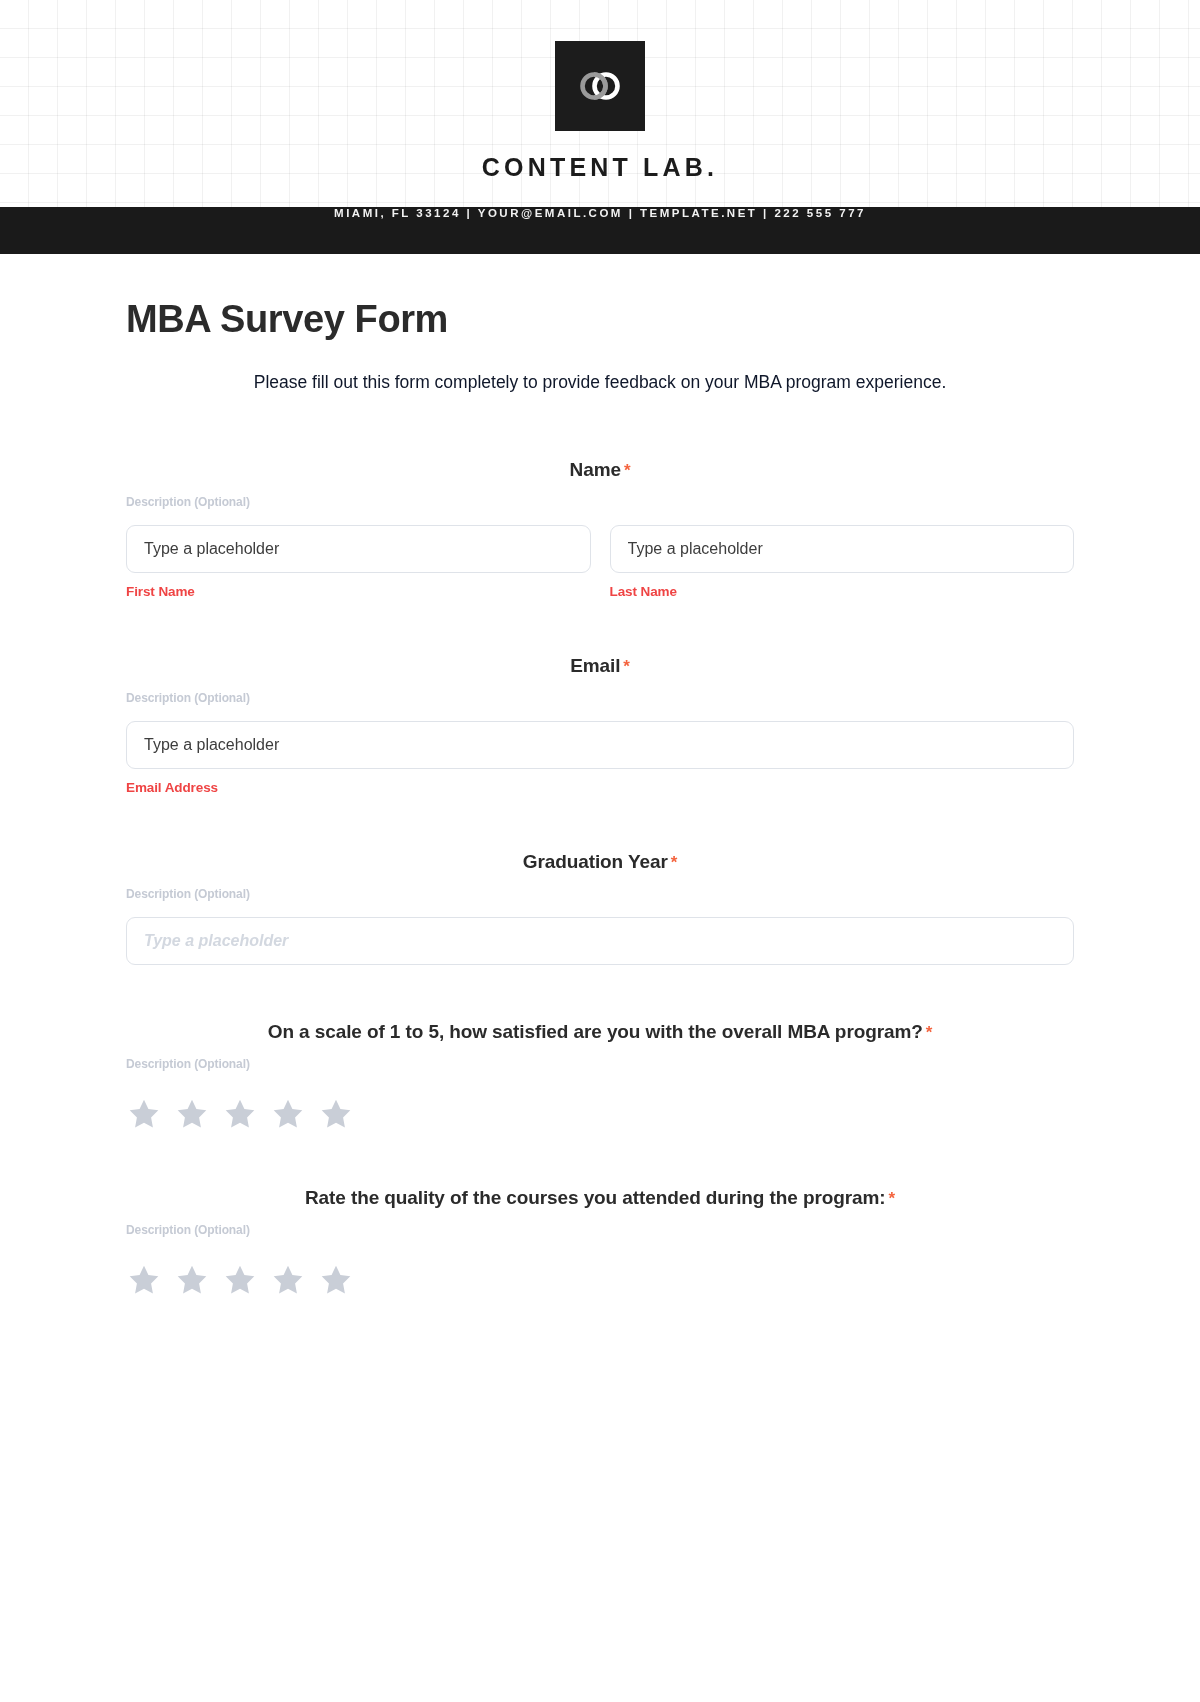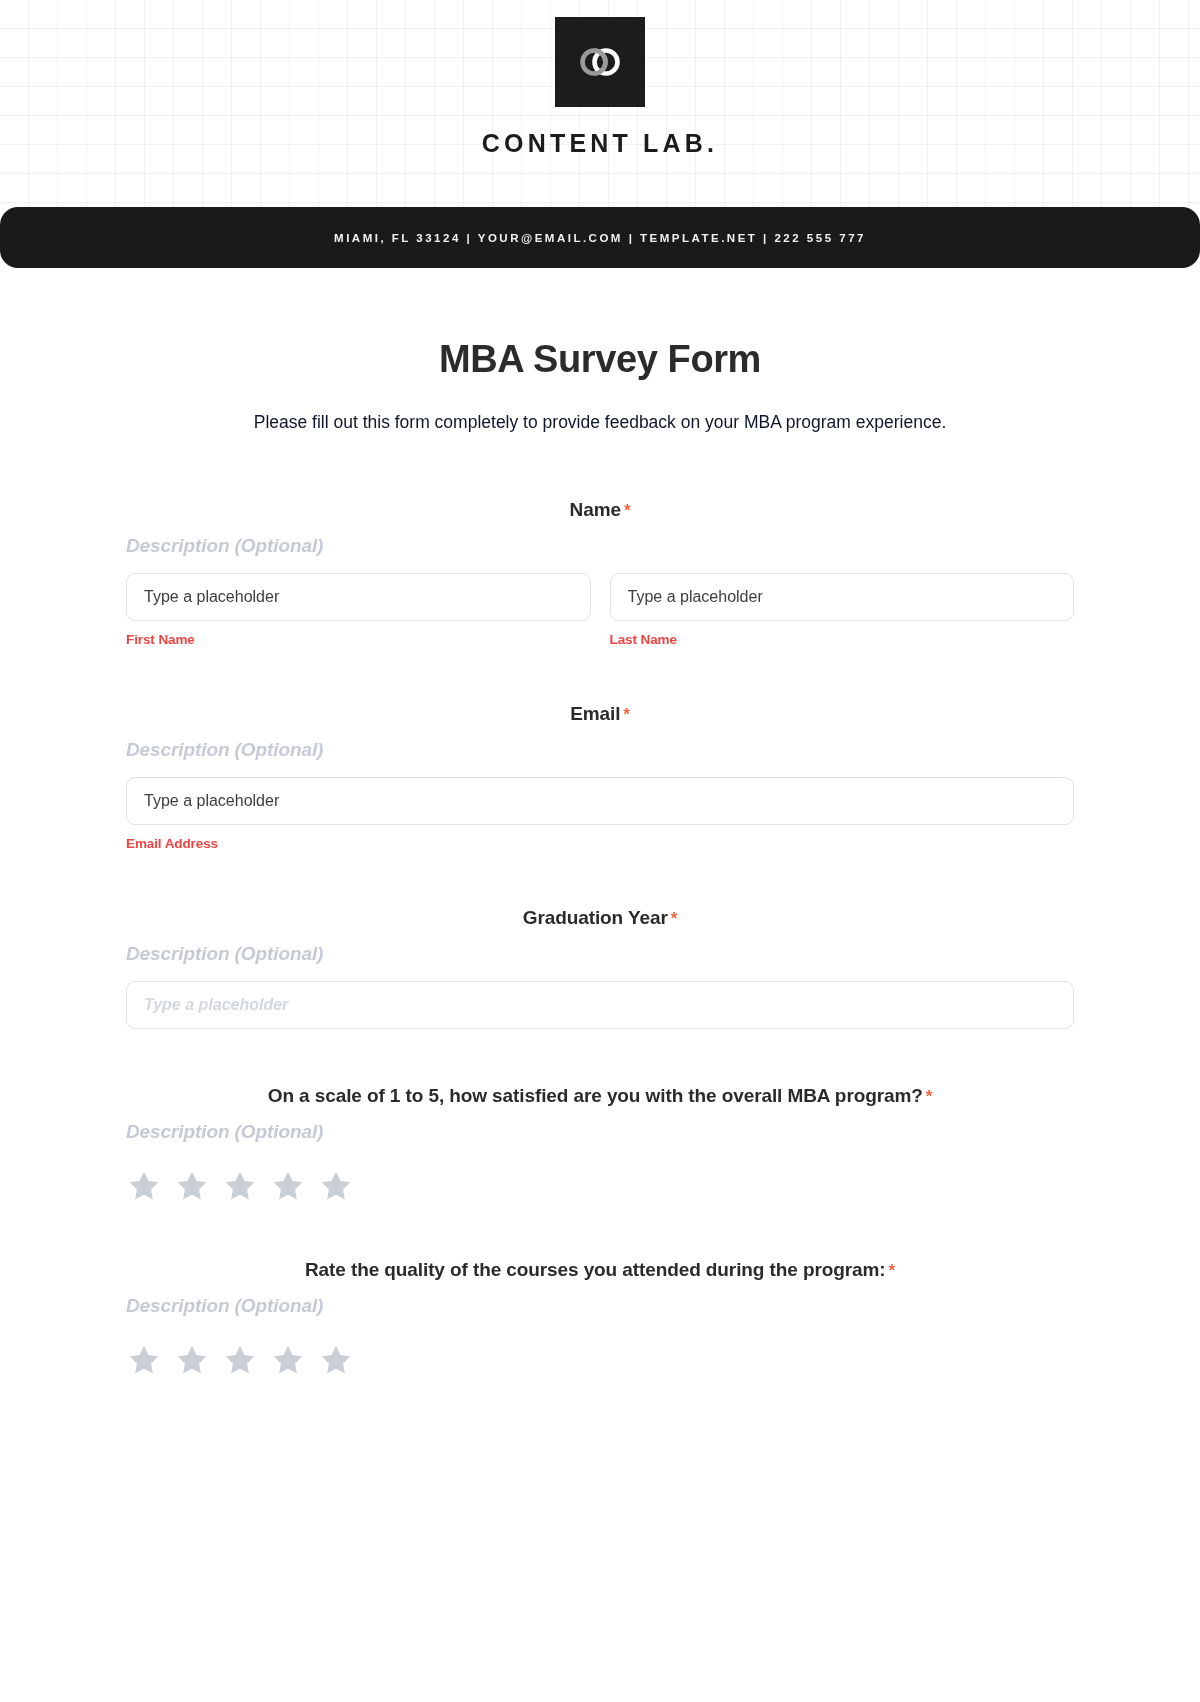--- a/index.html
+++ b/index.html
@@ -17,64 +17,62 @@
     background-color: #ffffff;
     background-image:
       linear-gradient(to right, rgba(0,0,0,0.055) 1px, transparent 1px),
       linear-gradient(to bottom, rgba(0,0,0,0.055) 1px, transparent 1px);
     background-size: 29px 29px;
     background-position: -1px -1px;
     display: flex;
     flex-direction: column;
     align-items: center;
     justify-content: flex-start;
-    padding-top: 17px;
+    padding-top: 41px;
   }
   .logo-mark {
     width: 90px; height: 90px;
     background: #1c1c1c;
     display: flex; align-items: center; justify-content: center;
   }
   .logo-mark svg { display:block; }
   .brand-name {
     margin-top: 22px;
     font-size: 25px;
     font-weight: 700;
     letter-spacing: 4.2px;
     color: #1c1c1c;
     white-space: nowrap;
   }
 
   
   .contact-bar {
-    height: 61px;
+    height: 47px;
     background: #1a1a1a;
     display: flex;
-    align-items: center;
     justify-content: center;
-    border-radius: 18px;
   }
   .contact-text {
     color: #f2f2f2;
     font-size: 11.5px;
     font-weight: 600;
     letter-spacing: 2.5px;
     white-space: nowrap;
   }
 
   
   .form-body {
     padding: 0 126px;
   }
   .form-title {
-    text-align: center;
+    text-align: left;
     font-size: 38px;
     font-weight: 700;
     color: #2b2b2b;
-    margin-top: 70px;
+    margin-top: 44px;
     letter-spacing: -0.4px;
   }
   .form-subtitle {
     text-align: center;
     font-size: 17.5px;
     color: #0f172a;
     line-height: 1.95;
     margin: 24px auto 0;
     max-width: 760px;
     font-weight: 400;
@@ -91,22 +89,21 @@
     text-align: center;
   }
   .req-asterisk {
     color: #f4643f;
     font-size: 17px;
     font-weight: 700;
     margin-left: 3px;
   }
   .field-desc {
     margin-top: 14px;
-    font-size: 19px;
-    font-style: italic;
+    font-size: 12px;
     font-weight: 700;
     color: #c5cad4;
     letter-spacing: -0.1px;
   }
 
   .input-row { display: flex; gap: 19px; margin-top: 16px; }
   .input-col { flex: 1; }
 
   .text-input {
     width: 100%;

